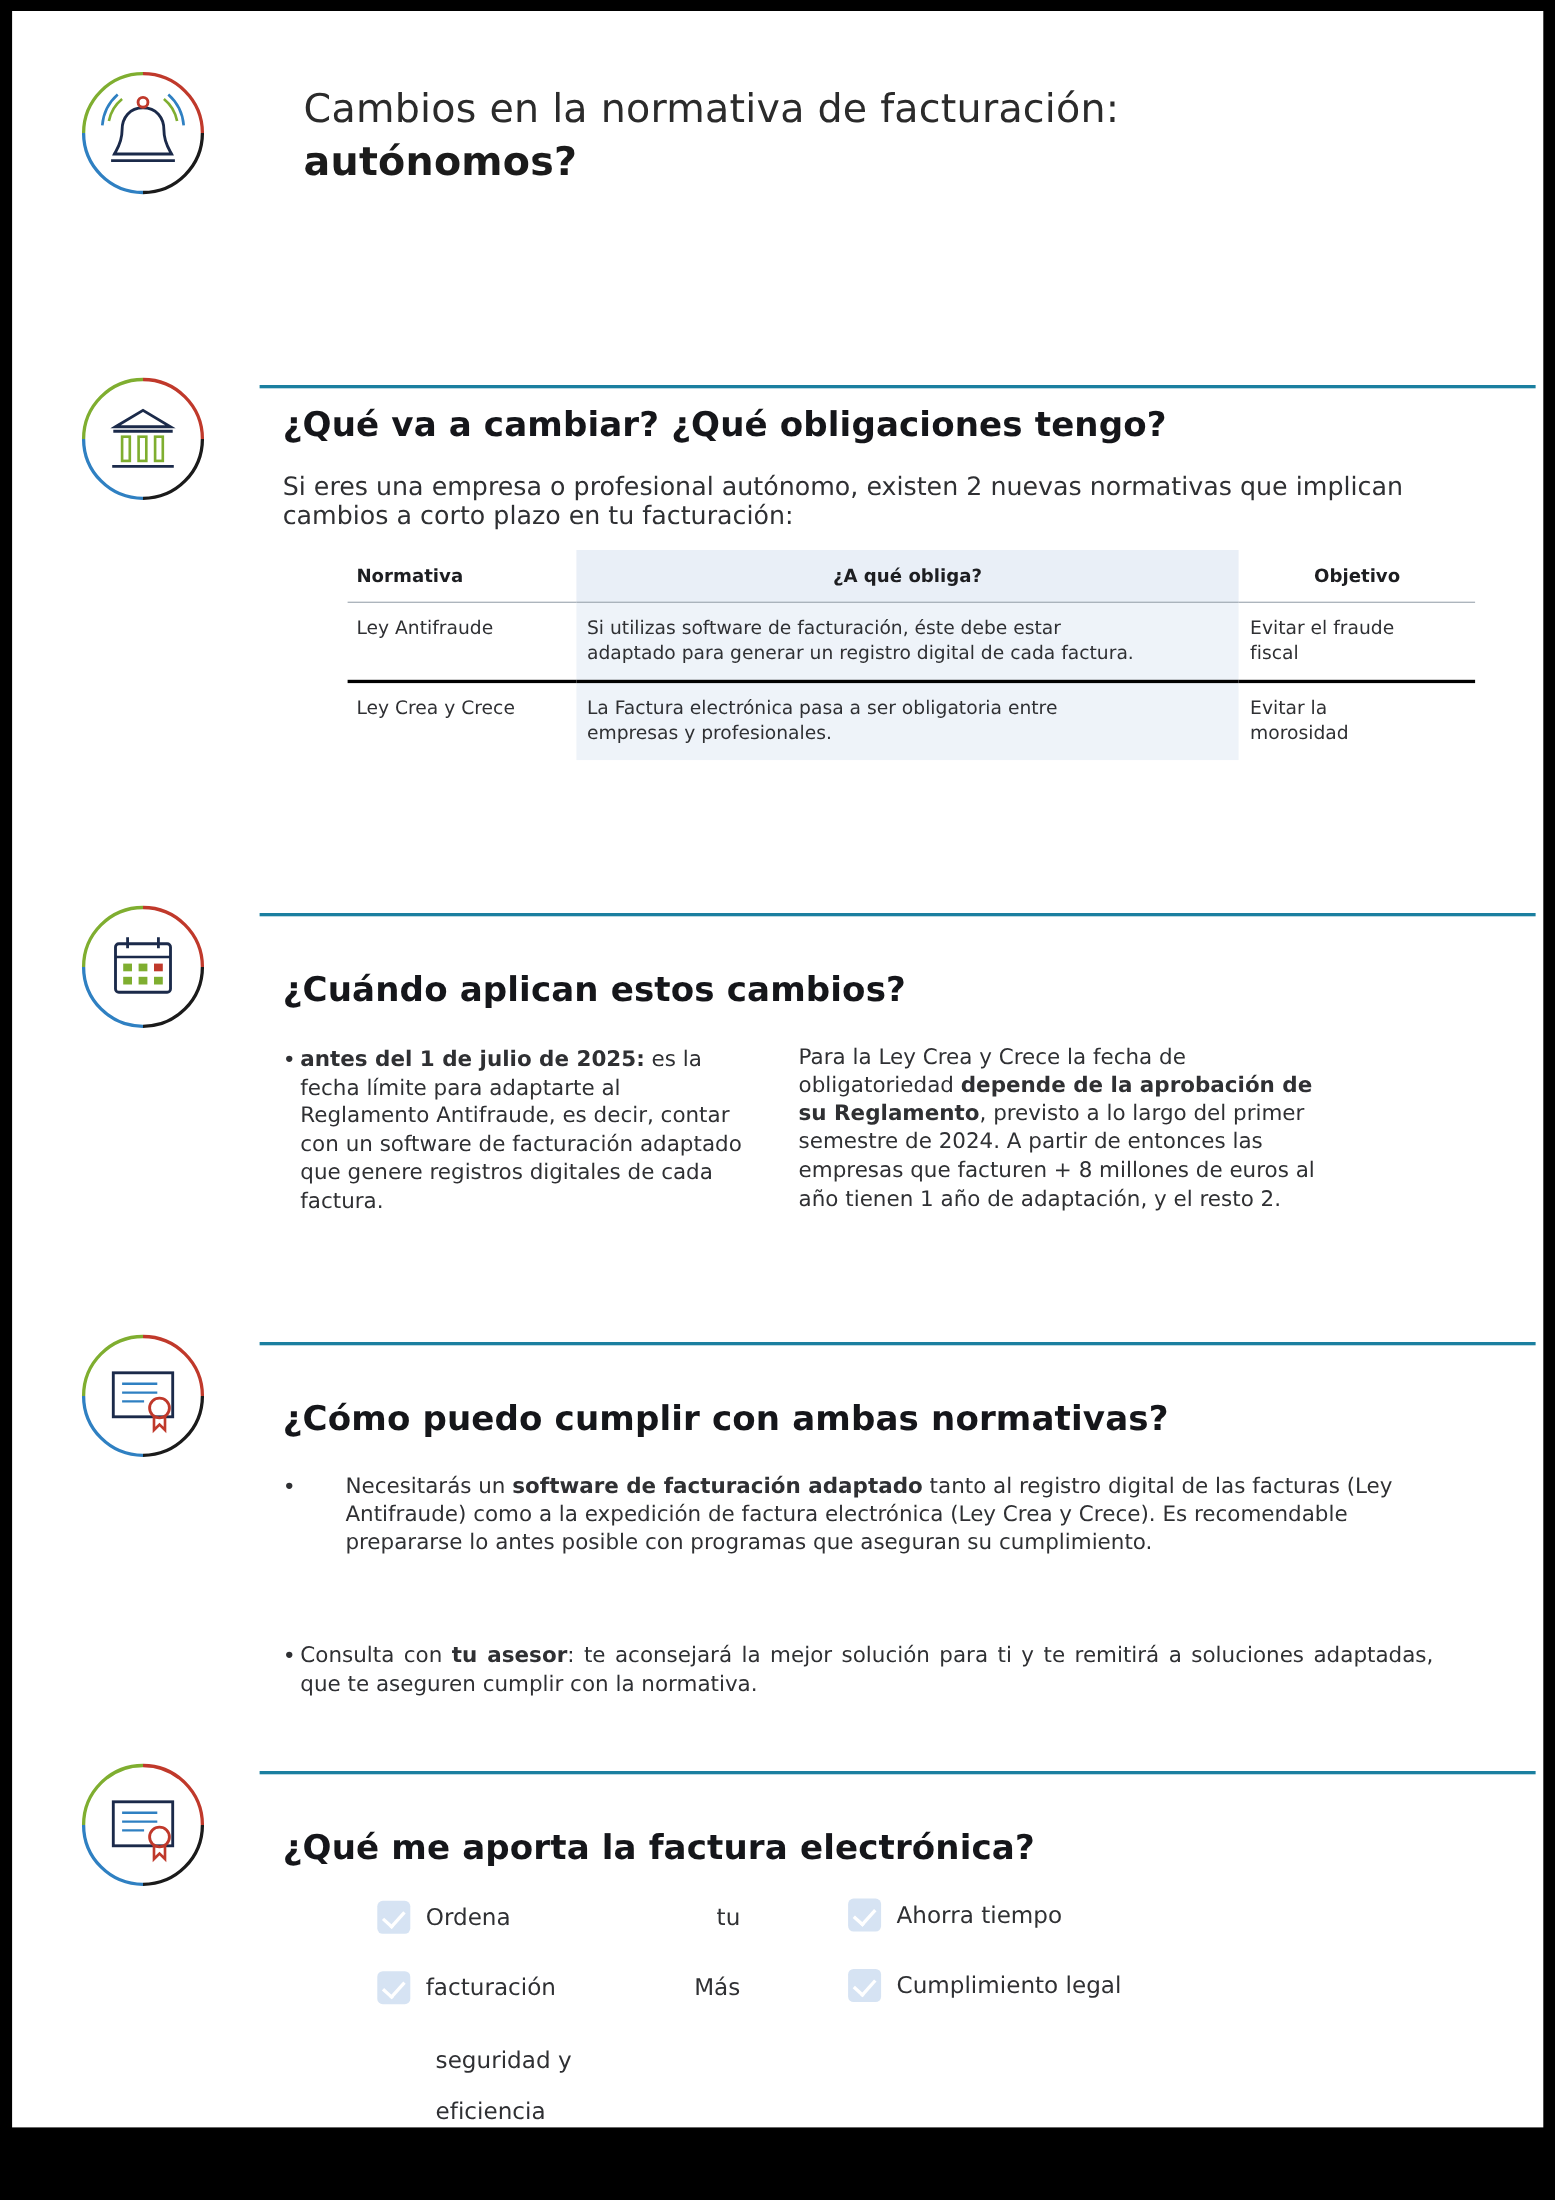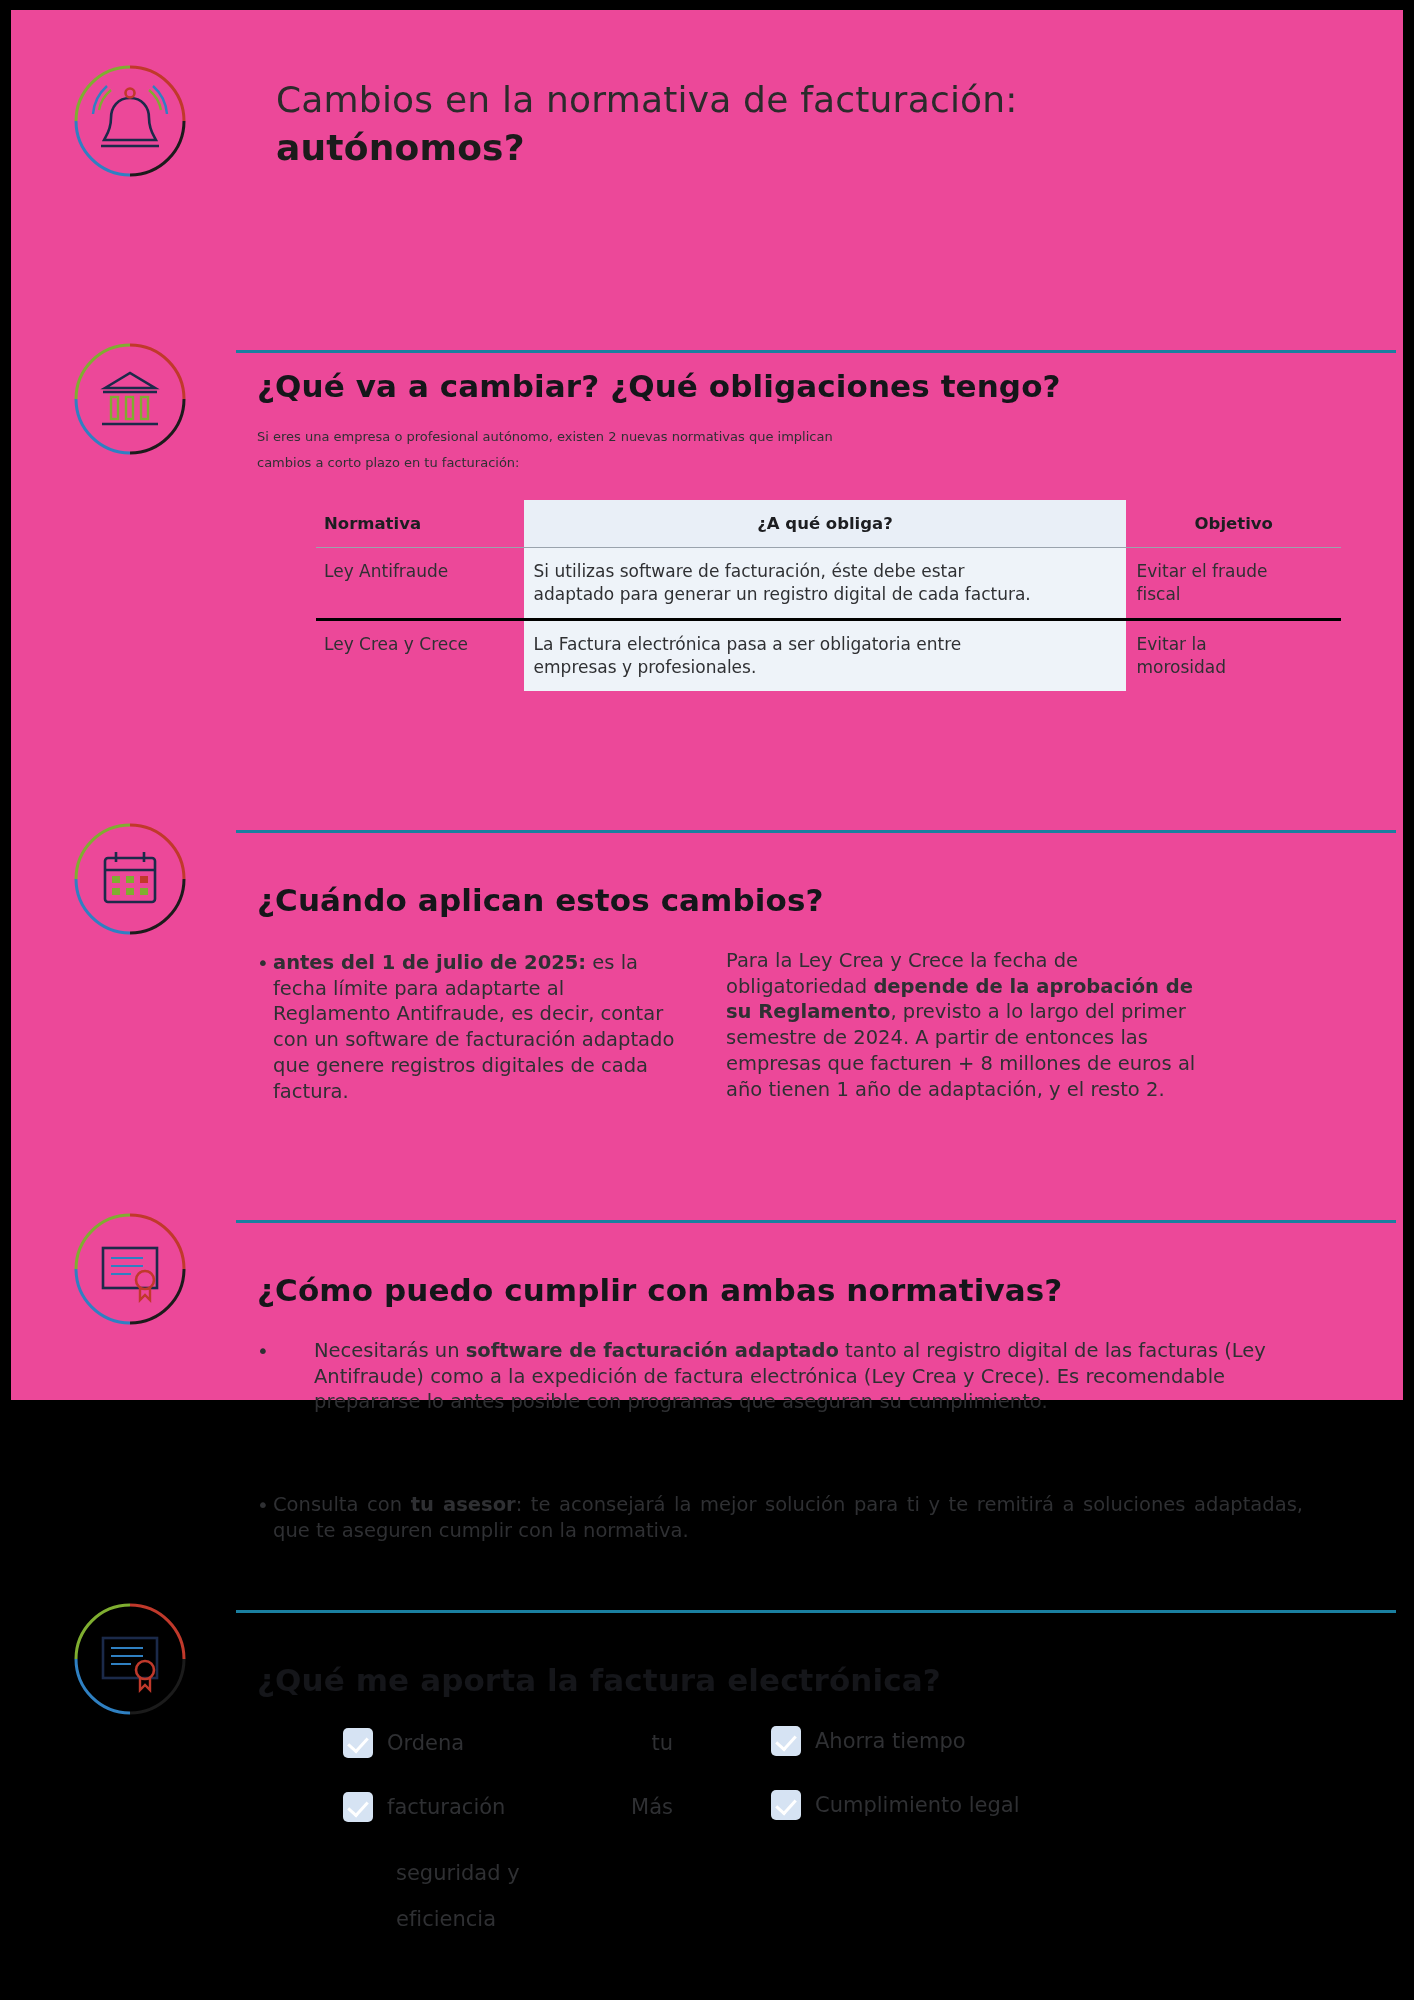--- a/index.html
+++ b/index.html
@@ -11,22 +11,22 @@
     width: 1414px;
     height: 2000px;
     font-family: "DejaVu Sans", sans-serif;
     overflow: hidden;
   }
   .page {
     position: absolute;
     left: 11px;
     top: 10px;
     width: 1392px;
-    height: 1390px;
-    background: #ec4899;
+    height: 1924px;
+    background: #ffffff;
     box-sizing: border-box;
   }
 
   
   .badge {
     position: absolute;
     width: 118px;
     height: 118px;
   }
   .badge svg { display: block; width: 118px; height: 118px; }
@@ -73,21 +73,21 @@
   .sec-title {
     position: absolute;
     left: 186px;
     font-size: 31px;
     font-weight: 700;
     color: #15161a;
     letter-spacing: .1px;
   }
   .body-text {
     position: absolute;
-    font-size: 13px;
+    font-size: 23px;
     color: #2f3033;
     line-height: 1.33;
   }
 
   
   .tbl {
     position: absolute;
     border-collapse: collapse;
     font-size: 17px;
     color: #2f3033;

